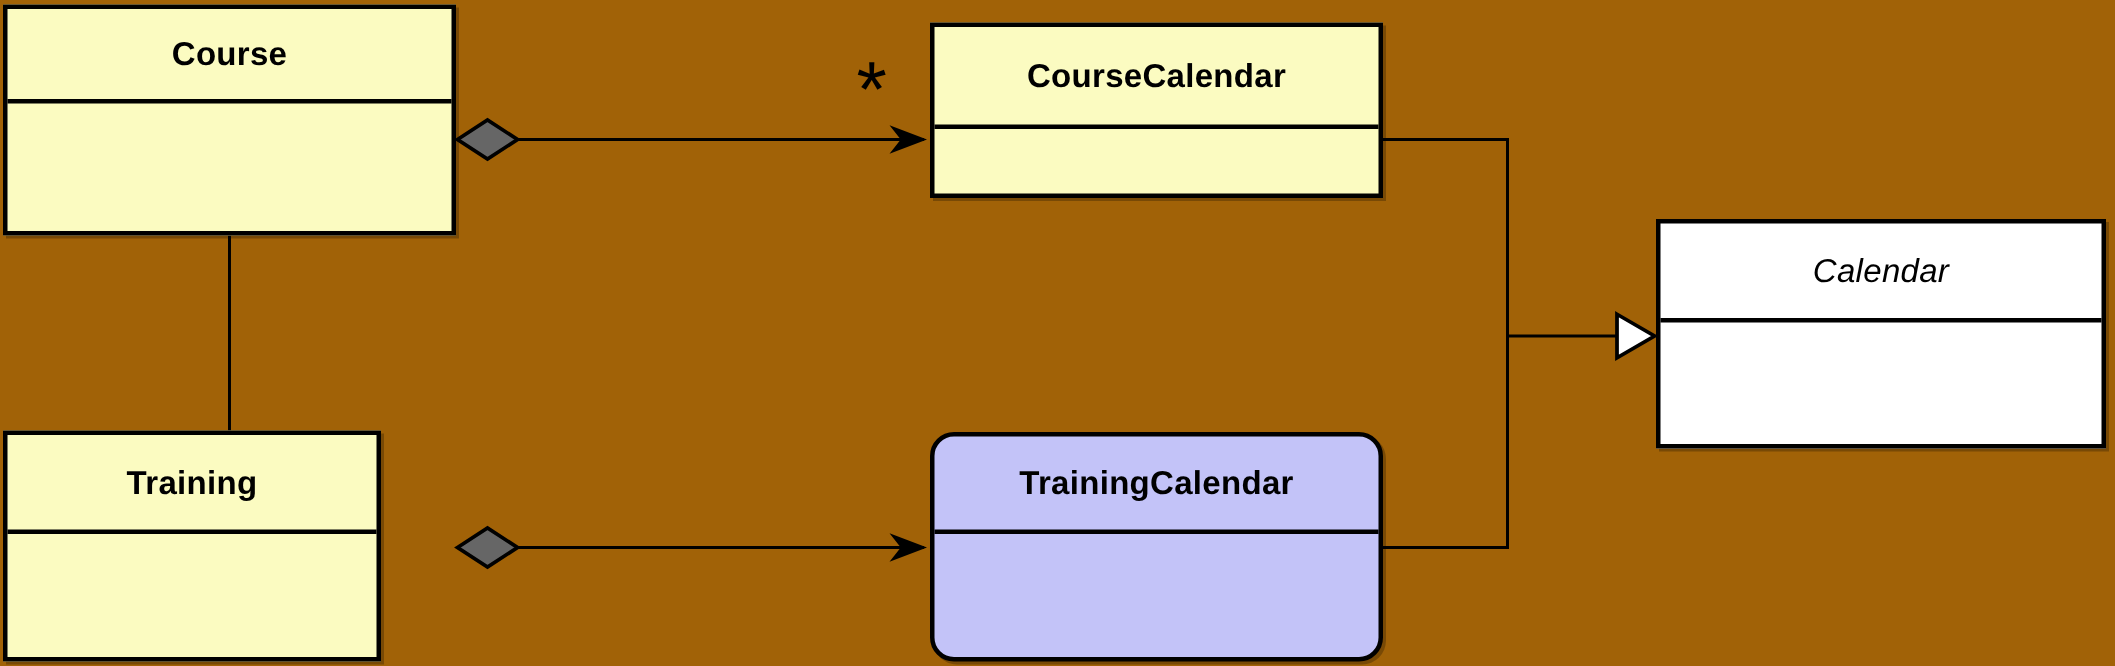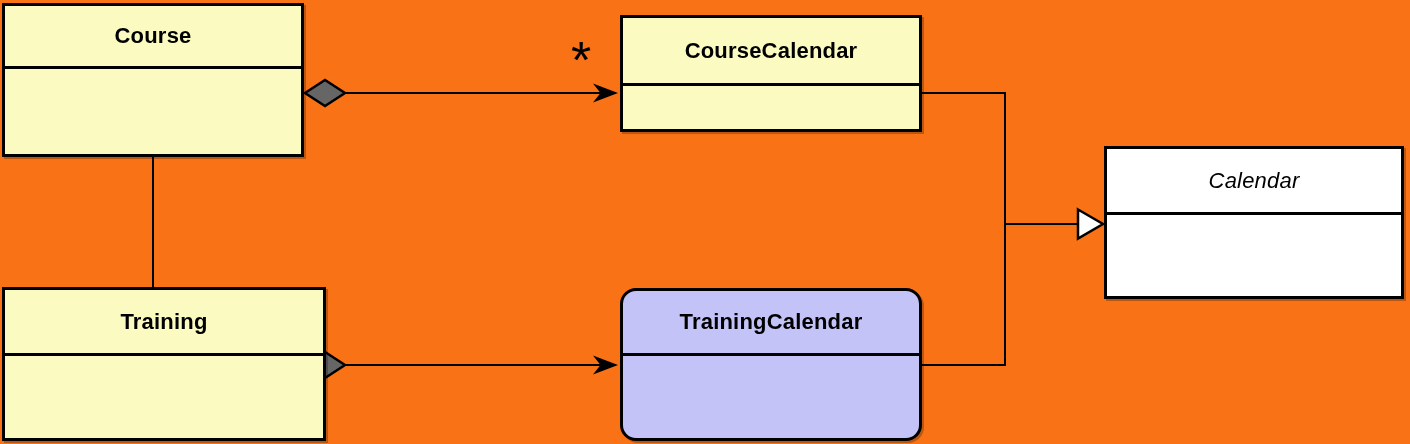--- a/index.html
+++ b/index.html
@@ -1,19 +1,19 @@
 <!DOCTYPE html>
 <html><head>
 <meta charset="utf-8">
 <style>
   html,body{margin:0;padding:0;background:#ffffff;}
   .canvas{
     position:relative;
     width:1410px;height:444px;
-    background:#f97316;
+    background:#a16207;
     font-family:"Liberation Sans", sans-serif;
     overflow:hidden;
   }
   .connector-layer{position:absolute;left:0;top:0;width:1410px;height:444px;}
   .class-box{
     position:absolute;
     box-sizing:border-box;
     border:3px solid #000000;
     background:#FBFBC1;
     box-shadow:2px 2px 0 rgba(0,0,0,0.25);
@@ -68,21 +68,21 @@
   <div class="class-box" style="left:2px;top:3px;width:302px;height:154px;">
     <div class="title" style="height:63px;">Course</div>
     <div class="attrs"></div>
   </div>
 
   <div class="class-box" style="left:620px;top:15px;width:302px;height:117px;">
     <div class="title" style="height:68px;">CourseCalendar</div>
     <div class="attrs"></div>
   </div>
 
-  <div class="class-box" style="left:2px;top:287px;width:324px;height:154px;">
+  <div class="class-box" style="left:2px;top:287px;width:252px;height:154px;">
     <div class="title" style="height:66px;">Training</div>
     <div class="attrs"></div>
   </div>
 
   <div class="class-box fill-lavender" style="left:620px;top:288px;width:302px;height:153px;">
     <div class="title" style="height:65px;">TrainingCalendar</div>
     <div class="attrs"></div>
   </div>
 
   <div class="class-box fill-white abstract" style="left:1104px;top:146px;width:300px;height:153px;gap:24px;">

